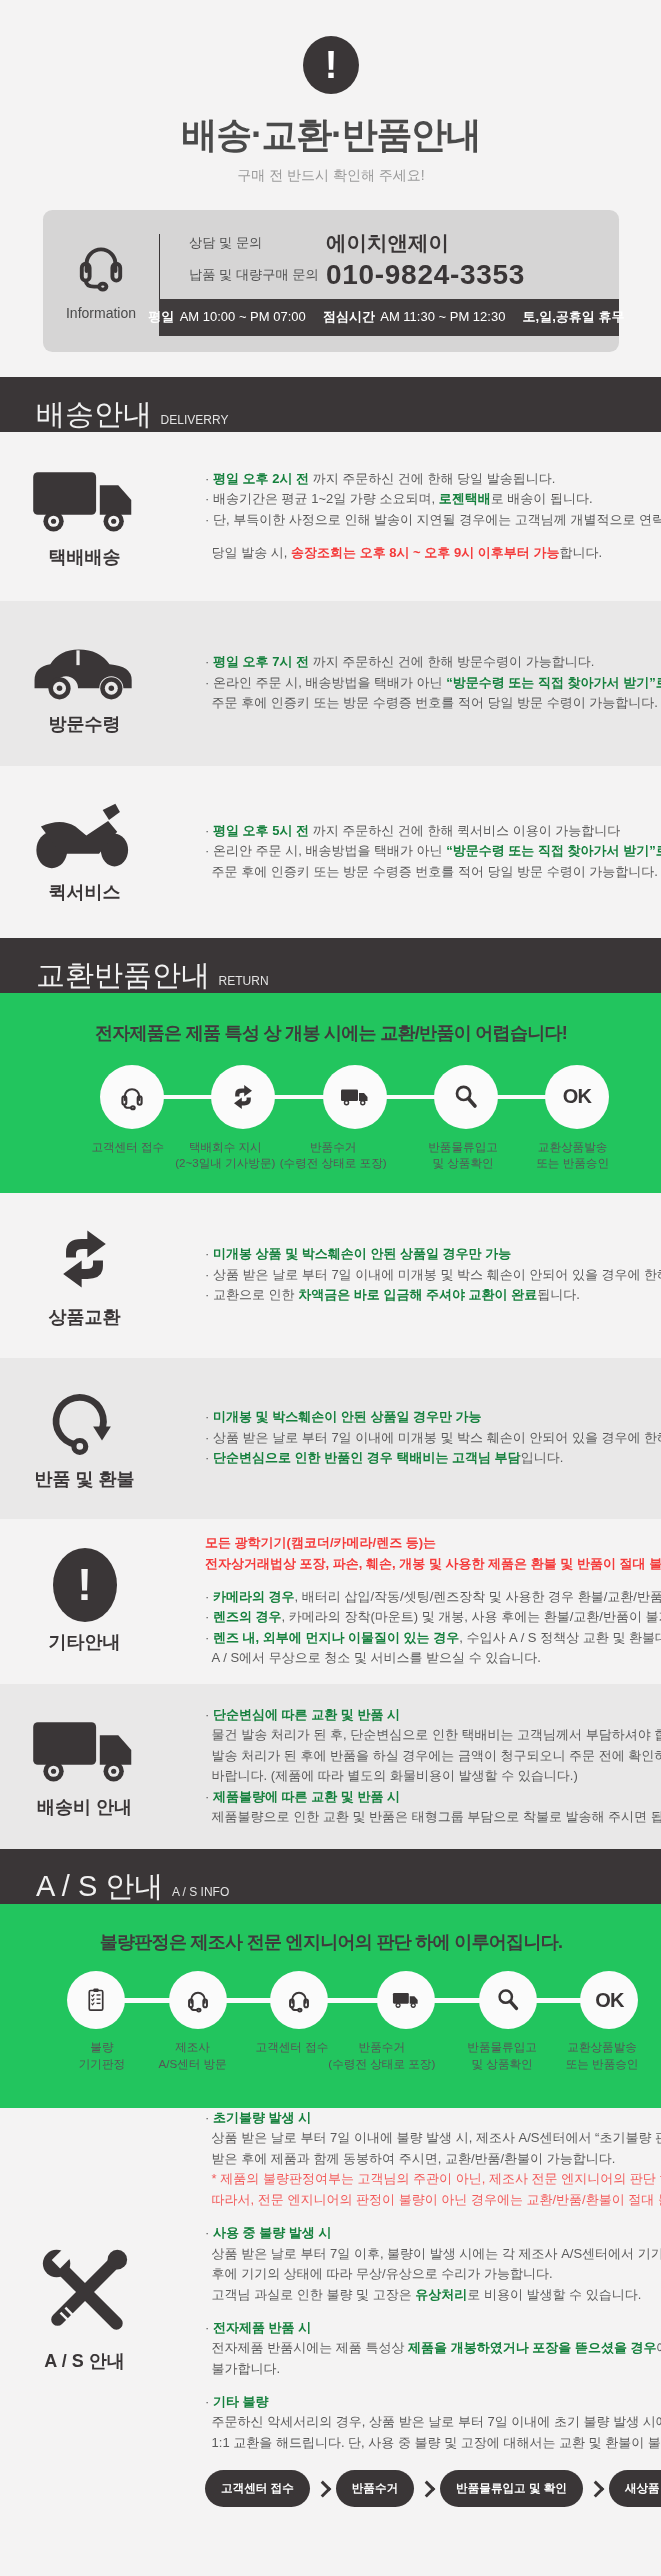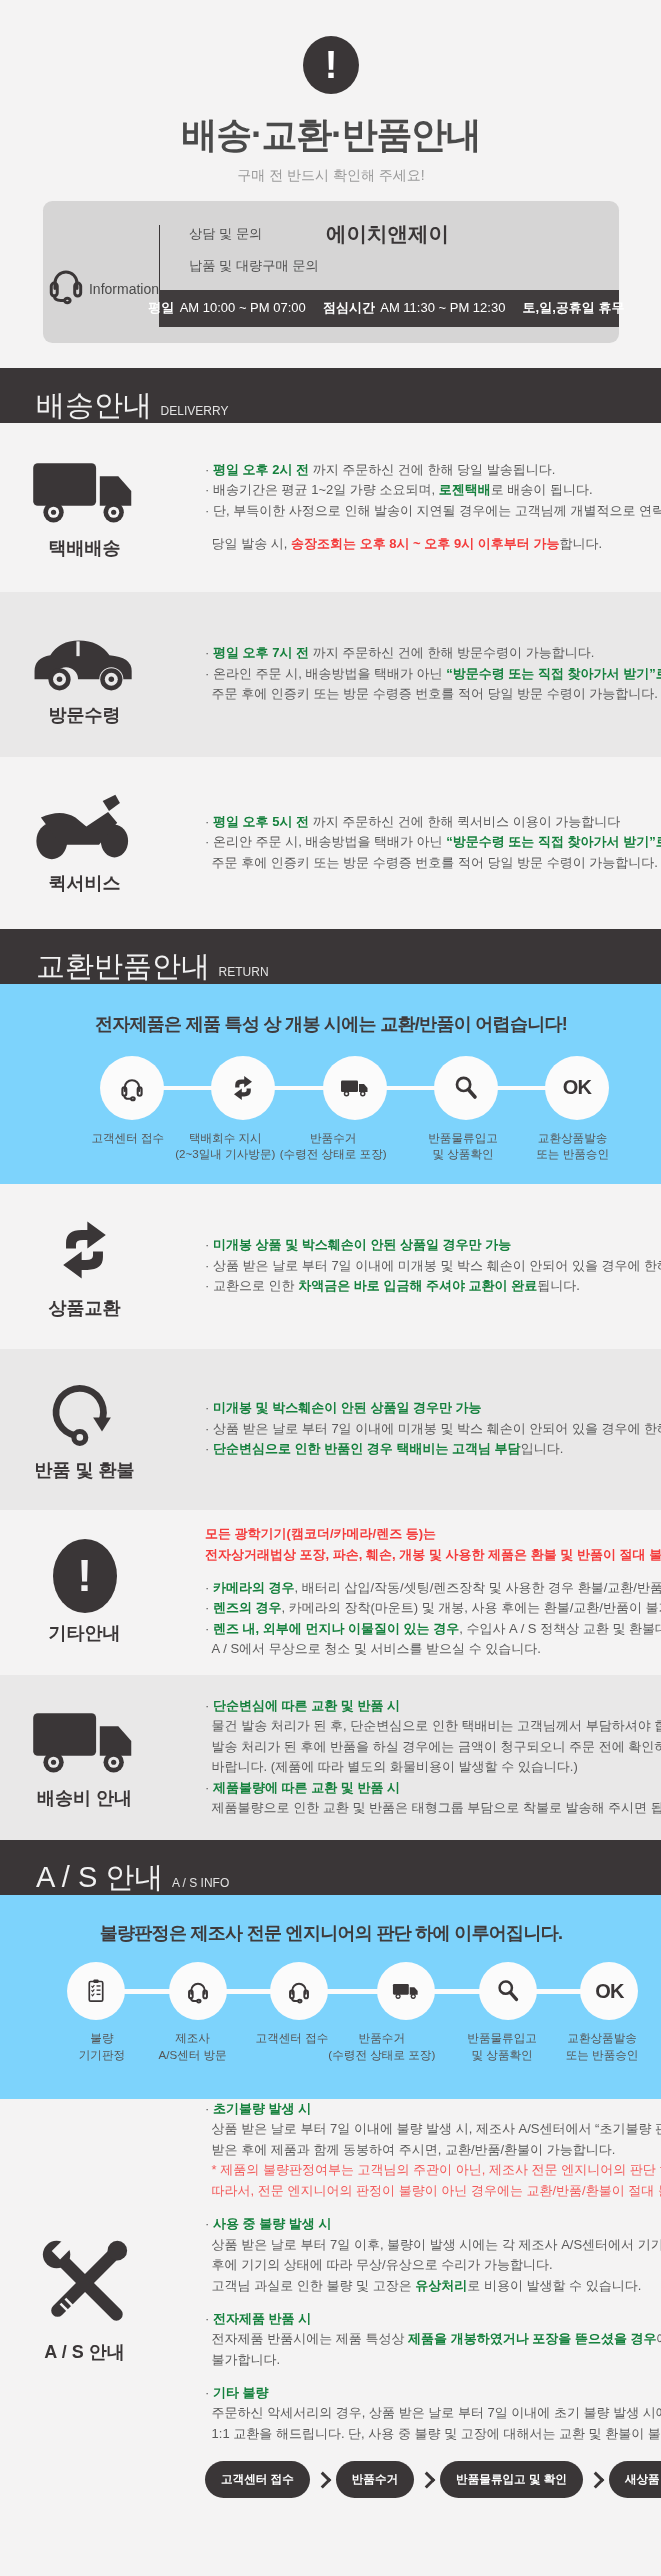--- a/index.html
+++ b/index.html
@@ -3,25 +3,25 @@
 <meta charset="utf-8">
 <style>
   html,body{margin:0;padding:0}
   body{width:662px;height:2576px;overflow:hidden;background:#f4f3f3;
        font-family:"Liberation Sans","DejaVu Sans",sans-serif;color:#5a5a5a}
   
   .hdr{text-align:center;padding-top:36px}
   .hdr-icon{width:56px;height:58px;border-radius:50%;background:#3a3637;color:#fff;
             font-size:38px;font-weight:800;line-height:58px;margin:0 auto}
   .hdr-title{font-size:36px;font-weight:700;color:#4a4a4a;margin:17px 0 6.6px;letter-spacing:-1.3px}
-  .hdr-sub{font-size:14px;color:#9a9a9a;margin:0 0 16px}
+  .hdr-sub{font-size:14px;color:#9a9a9a;margin:0 0 25px}
   
   .info{position:relative;width:576px;height:142px;margin:0 auto;background:#d6d5d5;border-radius:9.3px}
   .info-left{position:absolute;left:0;top:0;width:116px;height:100%;
-             display:flex;flex-direction:row;align-items:center;padding-top:25px;box-sizing:border-box}
+             display:flex;flex-direction:column;align-items:center;padding-top:25px;box-sizing:border-box}
   .info-left svg{width:60px;height:60px}
   .info-label{font-size:14px;color:#4a4a4a;margin-top:10.6px}
   .info-div{position:absolute;left:116px;top:24px;height:66px;width:1.3px;background:#3a3637}
   .info-rows{position:absolute;left:118px;top:17px;right:22.5px}
   .info-row{display:flex;align-items:center;height:32px}
   .info-row .lab{width:165px;padding-left:28px;font-size:13.2px;color:#4f4f4f;box-sizing:border-box}
   .info-row .val{flex:1;font-weight:700;color:#3a3637}
   .v1{font-size:20.5px}
   .v2{font-size:28px;letter-spacing:0.7px}
   .info-hours{position:absolute;left:116px;right:0;bottom:16px;height:37px;background:#403c3d;
@@ -48,21 +48,21 @@
   .seg-n{color:#5a5a5a}
   .seg-b{font-weight:700;color:#15803d}
   .seg-r{font-weight:700;color:#f43b3b}
   .seg-rn{color:#f25b5b}
   .row-parcel{height:169px}.row-pickup{height:165px}.row-quick{height:172px}
   .row-exchange{height:165px}.row-refund{height:161px}.row-etc{height:165px}.row-shipfee{height:165px}
   .row-as{height:400px}
   .excl-big{width:64px;height:74px;border-radius:50%;background:#3a3637;color:#f4f3f3;
             font-size:44px;font-weight:800;display:flex;align-items:center;justify-content:center}
   
-  .panel{background:#7dd3fc;box-sizing:border-box}
+  .panel{background:#22c55e;box-sizing:border-box}
   .panel-return{height:200px;padding-top:28px}
   .panel-as{height:204px;padding-top:26.5px}
   .panel-headline{text-align:center;font-size:18px;font-weight:700;color:#3f3b3c;letter-spacing:-0.7px}
   .steps{position:relative;display:flex;margin:20px auto 0}
   .steps5{width:556px}
   .steps6{width:615px;margin-top:17px}
   .steps::before{content:"";position:absolute;height:4.6px;background:#fbfbfb;z-index:0}
   .steps5::before{left:56px;right:56px;top:30px}
   .steps6::before{left:52px;right:52px;top:27px}
   .step{flex:1;display:flex;flex-direction:column;align-items:flex-end;position:relative;z-index:1}
@@ -104,20 +104,21 @@
     <div class="info-label">Information</div>
   </div>
   <div class="info-div"></div>
   <div class="info-rows">
     <div class="info-row">
       <span class="lab">상담 및 문의</span>
       <span class="val v1">에이치앤제이</span>
     </div>
     <div class="info-row">
       <span class="lab">납품 및 대량구매 문의</span>
+      <span class="val v2">010-9824-3353</span>
     </div>
   </div>
   <div class="info-hours">
     <span class="hours-group">
       <b>평일</b><span>AM 10:00 ~ PM 07:00</span>
     </span>
     <span class="hours-group">
       <b>점심시간</b><span>AM 11:30 ~ PM 12:30</span>
     </span>
     <span class="hours-group">

